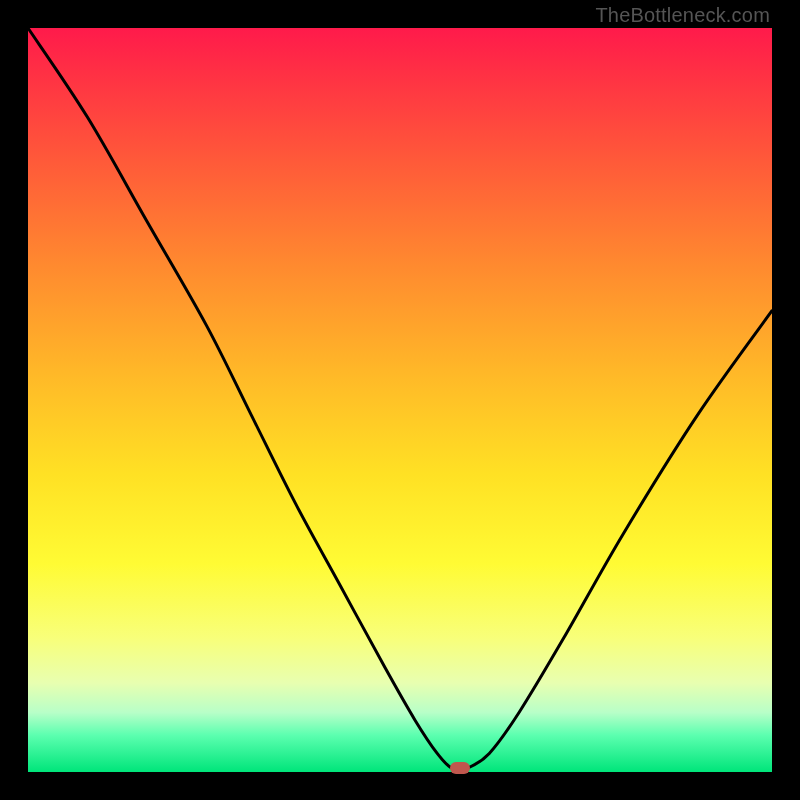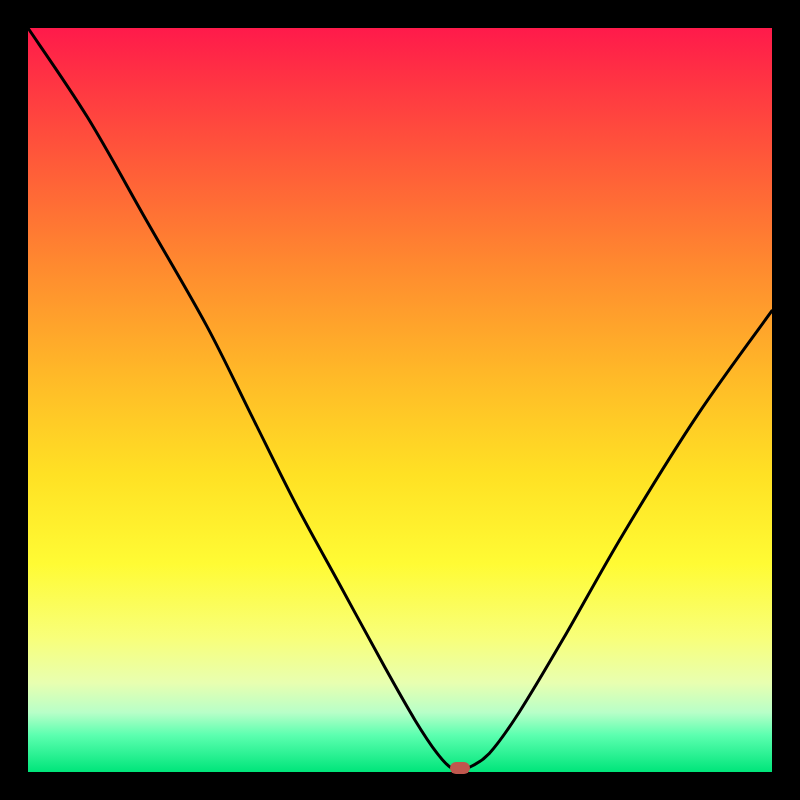--- a/index.html
+++ b/index.html
@@ -65,13 +65,14 @@
 
   <div class="plot" id="plot" data-bind-attr="style:__computed_gradient" style="background:linear-gradient(to bottom, #ff1a4b 0%, #ff3044 6%, #ff5a39 18%, #ff8a2f 32%, #ffb728 46%, #ffe124 60%, #fffb34 72%, #f8ff7a 82%, #e8ffb0 88%, #b8ffc8 92%, #5dffb0 95%, #00e57a 100%);">
 
     <svg class="curve" viewBox="0 0 744 744" preserveAspectRatio="none">
       <path id="curvePath" d="M 0 0 C 9.92 14.879999999999995 39.68000000000001 57.039999999999964 59.52 89.27999999999997 C 79.36 121.51999999999998 99.2 158.72000000000006 119.04 193.44000000000005 C 138.88 228.16000000000005 161.20000000000002 265.36 178.56 297.6 C 195.92 329.84000000000003 208.32 357.12 223.2 386.88 C 238.07999999999998 416.64 252.95999999999998 447.64000000000004 267.84 476.16 C 282.71999999999997 504.68 297.59999999999997 530.72 312.47999999999996 558 C 327.35999999999996 585.28 344.72 617.52 357.12 639.84 C 369.52 662.1600000000001 378.2 677.66 386.88 691.92 C 395.56 706.18 403.00000000000006 717.3399999999999 409.20000000000005 725.4 C 415.40000000000003 733.46 419.12 737.8 424.08 740.28 C 429.03999999999996 742.76 432.76 742.76 438.96 740.28 C 445.15999999999997 737.8 452.59999999999997 734.6999999999999 461.28 725.4 C 469.96 716.1 478.64000000000004 703.7 491.04 684.48 C 503.44 665.26 518.3199999999999 639.84 535.68 610.08 C 553.04 580.32 572.88 543.12 595.2 505.91999999999996 C 617.5200000000001 468.71999999999997 644.8000000000001 424.08 669.6 386.88 C 694.4 349.68 731.6 300.08000000000004 744 282.72" stroke="#000000"></path>
     </svg>
 
     <div class="marker" id="marker" style="left: 431.52px; top: 740.28px; background: rgb(192, 87, 78);"></div>
   </div>
 
+  <div class="watermark" data-bind="watermark">TheBottleneck.com</div>
 </div>
 
 </body></html>

